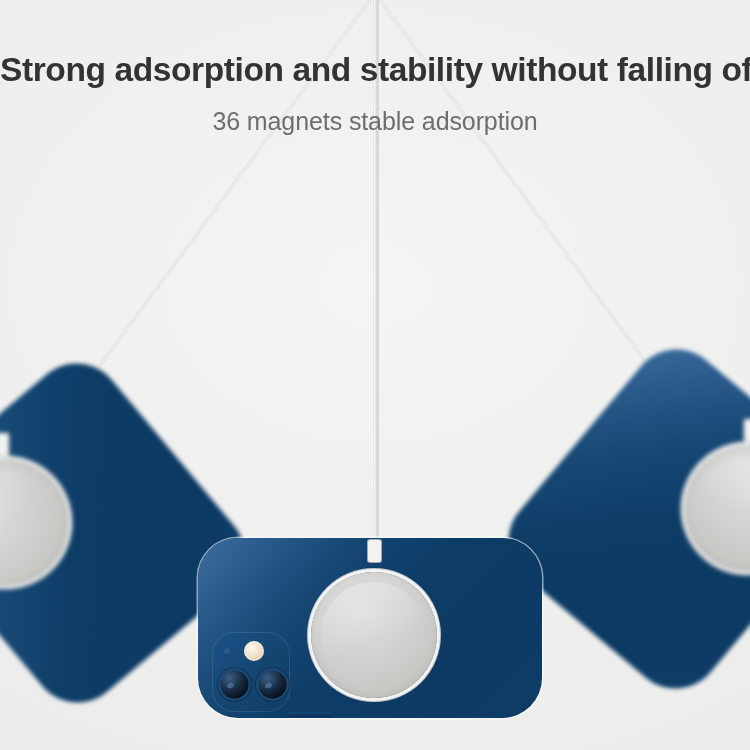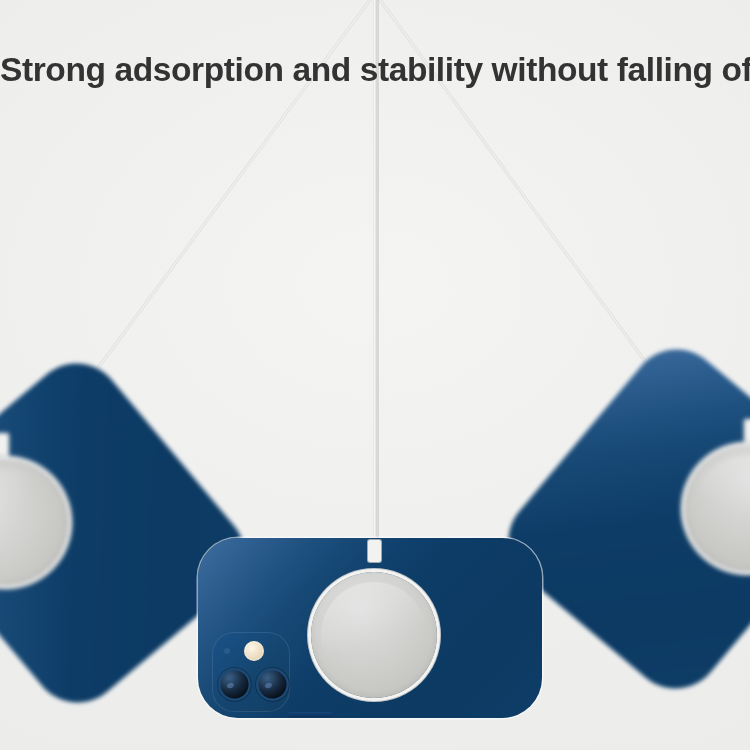--- a/index.html
+++ b/index.html
@@ -176,20 +176,21 @@
     <path d="M 392 -30 L 47 437" stroke="#f4f4f3" stroke-width="1.1" fill="none" stroke-linecap="round"></path>
 
     <path d="M 358 -30 L 697 432" stroke="#dededc" stroke-width="3" fill="none" stroke-linecap="round" opacity="0.95"></path>
     <path d="M 358 -30 L 697 432" stroke="#f4f4f3" stroke-width="1.1" fill="none" stroke-linecap="round"></path>
 
     <path d="M 376 -10 L 376 556" stroke="#d8d8d6" stroke-width="6" fill="none" stroke-linecap="round"></path>
     <path d="M 374.5 -10 L 374.5 556" stroke="#f6f6f5" stroke-width="2" fill="none" stroke-linecap="round"></path>
   </svg>
 
   <div class="headline">Strong adsorption and stability without falling off</div>
+  <div class="subhead">36 magnets stable adsorption</div>
 
   <div class="unit soft" style="left:-48px; top:392px; width:250px; height:282px; transform: rotate(-40deg);">
     <div class="phone" style="left:0; top:0; width:250px; height:282px;">
       <div class="phone-gloss"></div>
     </div>
     <div class="puck" style="left:14px; top:24px; width:126px; height:126px;">
       <div class="puck-inner"></div>
     </div>
     <div class="puck-nub" style="left:118px; top:14px; width:13px; height:22px; transform: rotate(40deg);"></div>
   </div>

